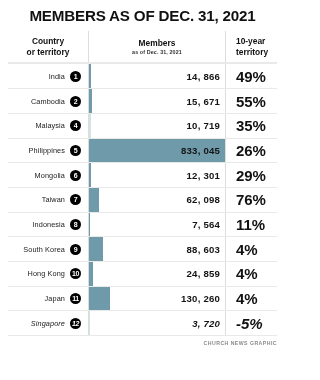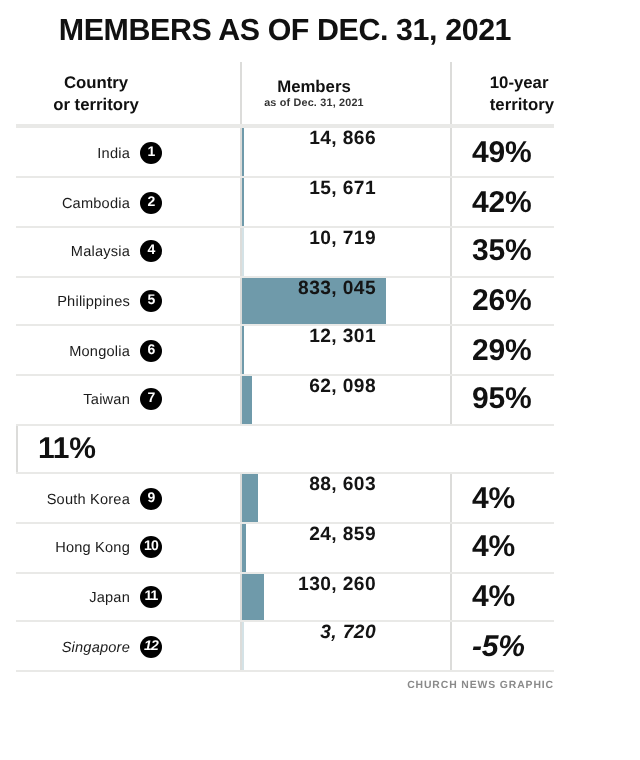--- a/index.html
+++ b/index.html
@@ -39,21 +39,20 @@
     position: relative;
     margin: 7px 8px 0 8px;
   }
 
   .row {
     position: relative;
     display: flex;
     align-items: stretch;
     height: 23.7px;
     border-top: 1px solid #e9e9e7;
-    gap: 32px;
   }
   .row.last-border {
     border-bottom: 1px solid #e9e9e7;
     font-style: italic;
   }
 
   
   .head {
     height: 31px;
     border-top: none;
@@ -91,21 +90,21 @@
     line-height: 11px;
     text-align: center;
     letter-spacing: -0.4px;
   }
 
   
   .c-members {
     flex: 1 1 auto;
     position: relative;
     display: flex;
-    align-items: flex-start;
+    align-items: center;
     justify-content: flex-end;
     border-left: 1px solid #dcdcda;
     box-sizing: border-box;
   }
   .bar {
     position: absolute;
     left: 0;
     top: 0;
     bottom: 0;
     background: #6f9aaa;
@@ -150,21 +149,21 @@
     align-items: center;
   }
   .head .c-country {
     justify-content: center;
     padding-right: 0;
   }
   .head .c-members {
     justify-content: center;
   }
   .head .c-increase {
-    justify-content: flex-end;
+    justify-content: flex-start;
   }
   .head-label {
     font-size: 8.4px;
     font-weight: bold;
     line-height: 1.28;
     color: #111111;
     text-align: center;
   }
   .head-label.left {
     text-align: left;
@@ -235,21 +234,21 @@
         <div class="row">
           <div class="c-country">
             <span class="country-name">Cambodia</span>
             <span class="badge">2</span>
           </div>
           <div class="c-members">
             <div class="bar" style="width: 1.88%; background: rgb(111, 154, 170);"></div>
             <span class="members-value">15, 671</span>
           </div>
           <div class="c-increase">
-            <span class="increase-value">42%</span>
+            <span class="increase-value">55%</span>
           </div>
         </div>
         <div class="row">
           <div class="c-country">
             <span class="country-name">Malaysia</span>
             <span class="badge">4</span>
           </div>
           <div class="c-members">
             <div class="bar tiny" style="width: 1.29%; background: rgb(212, 226, 230);"></div>
             <span class="members-value">10, 719</span>
@@ -287,24 +286,32 @@
         <div class="row">
           <div class="c-country">
             <span class="country-name">Taiwan</span>
             <span class="badge">7</span>
           </div>
           <div class="c-members">
             <div class="bar" style="width: 7.46%; background: rgb(111, 154, 170);"></div>
             <span class="members-value">62, 098</span>
           </div>
           <div class="c-increase">
-            <span class="increase-value">95%</span>
-          </div>
-        </div>
-        <div class="row">
+            <span class="increase-value">76%</span>
+          </div>
+        </div>
+        <div class="row">
+          <div class="c-country">
+            <span class="country-name">Indonesia</span>
+            <span class="badge">8</span>
+          </div>
+          <div class="c-members">
+            <div class="bar" style="width: 0.91%; background: rgb(111, 154, 170);"></div>
+            <span class="members-value">7, 564</span>
+          </div>
           <div class="c-increase">
             <span class="increase-value">11%</span>
           </div>
         </div>
         <div class="row">
           <div class="c-country">
             <span class="country-name">South Korea</span>
             <span class="badge">9</span>
           </div>
           <div class="c-members">

